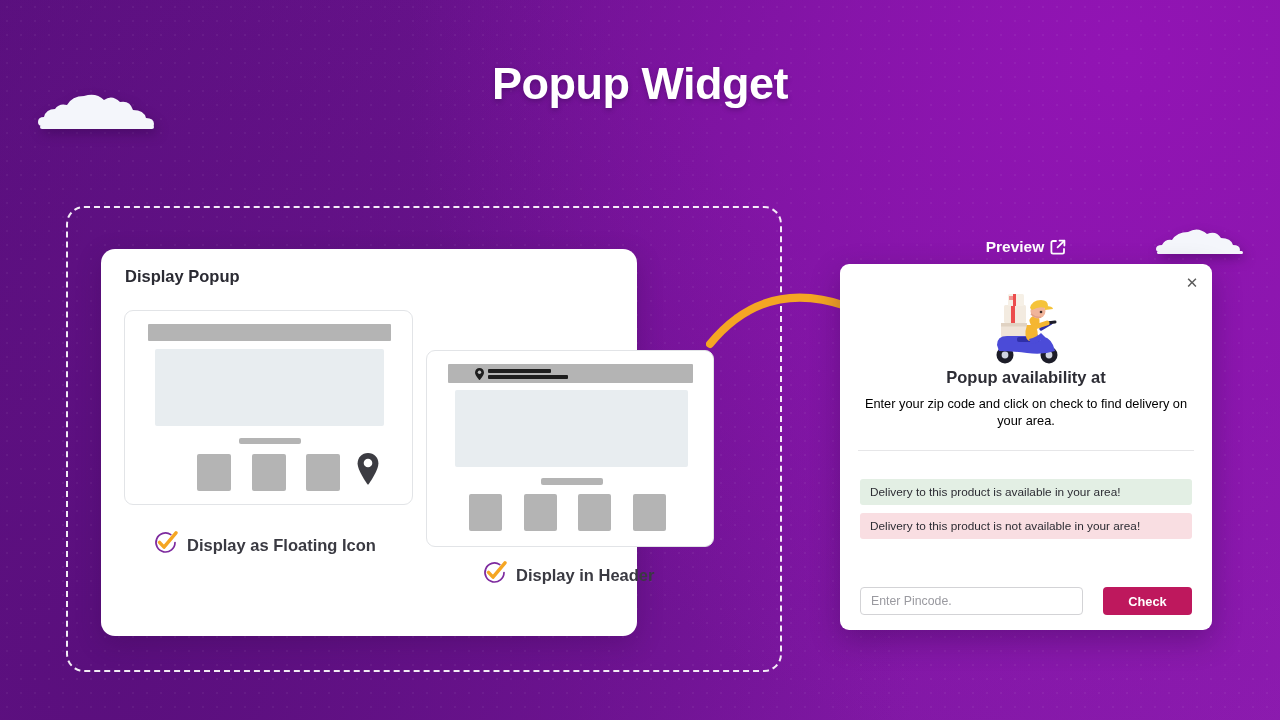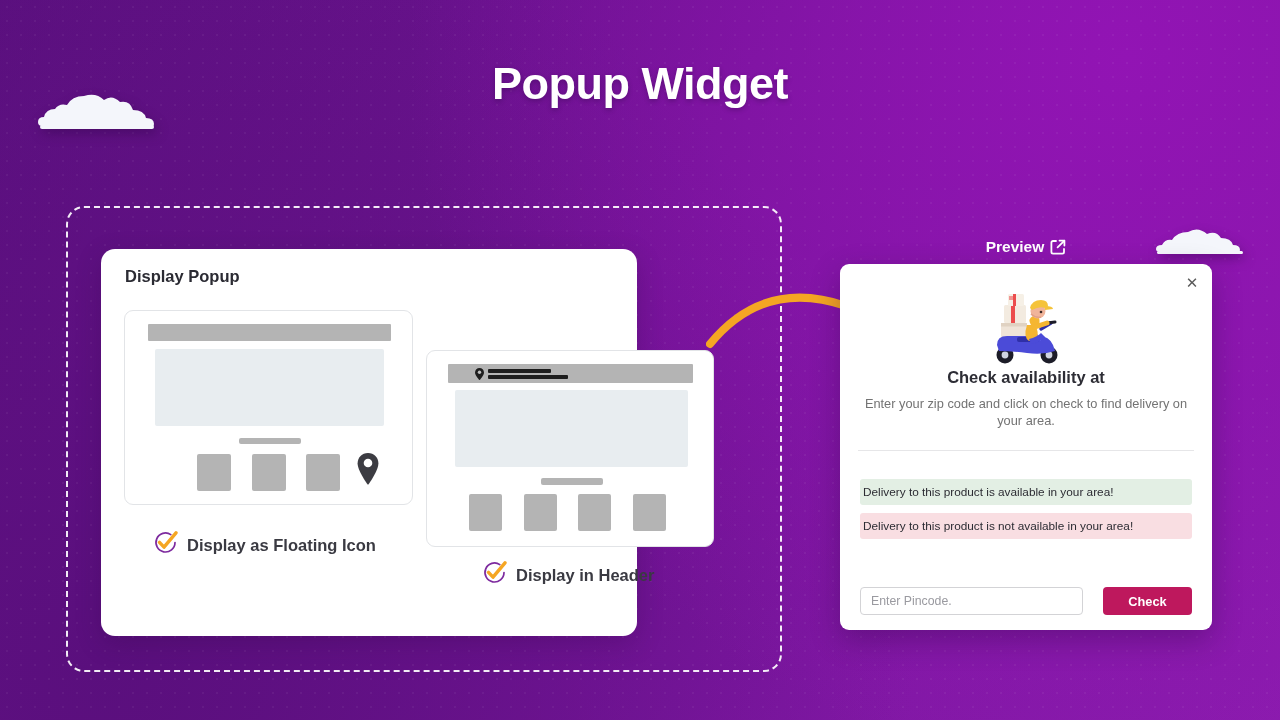--- a/index.html
+++ b/index.html
@@ -203,35 +203,35 @@
     font-size: 16.5px;
     font-weight: bold;
     color: #2d2d35;
   }
   #popup-subtext {
     position: absolute;
     left: 22px; right: 22px; top: 131px;
     text-align: center;
     font-size: 12.8px;
     line-height: 1.35;
-    color: #737373;
+    color: #000000;
   }
   #popup-divider {
     position: absolute;
     left: 18px; right: 18px; top: 186px;
     height: 1px;
     background: #e6e6e8;
   }
   .status-msg {
     position: absolute;
     left: 20px; right: 20px;
     height: 26px;
     display: flex;
     align-items: center;
-    padding-left: 3px;
+    padding-left: 10px;
     font-size: 11.8px;
     border-radius: 3px;
   }
   #status-available     { top: 215px; background: #e3efe4; color: #2c2c33; }
   #status-not-available { top: 249px; background: #f9dee2; color: #2c2c33; }
   #status-est-time      { top: 283px; background: #e3efe4; color: #2c2c33; }
 
   #pincode-row {
     position: absolute;
     left: 20px; right: 20px; top: 323px;
@@ -370,21 +370,21 @@
     <path d="M48 36 Q44 30 50 27 L56 29 Q58 34 54 38 Z" fill="#f5b632"></path>
     <path d="M52 38 Q58 36 64 34" stroke="#f5b632" stroke-width="5" stroke-linecap="round" fill="none"></path>
     <path d="M46 50 Q54 48 58 44 L62 48 Q56 54 48 55 Z" fill="#4b4bd8"></path>
     <circle cx="55" cy="22" r="7.5" fill="#f0b49a"></circle>
     <path d="M47 19 Q49 11 58 11 Q65 11 65 17 L64 20 Q58 16 49 21 Z" fill="#f5c33a"></path>
     <path d="M62 17 Q70 17 70 20 L62 21 Z" fill="#f5c33a"></path>
     <circle cx="58" cy="23" r="1.3" fill="#3a2a28"></circle>
     <path d="M48 25 Q52 29 58 28" stroke="#e0a088" stroke-width="1.5" fill="none"></path>
   </svg>
 
-  <div id="popup-heading">Check availability at</div>
+  <div id="popup-heading">Popup availability at</div>
   <div id="popup-subtext">Enter your zip code and click on check to find delivery on your area.</div>
   <div id="popup-divider"></div>
 
   <div class="status-msg" id="status-available">Delivery to this product is available in your area!</div>
   <div class="status-msg" id="status-not-available">Delivery to this product is not available in your area!</div>
 
   <div id="pincode-row">
     <input id="pincode-input" type="text" placeholder="Enter Pincode." style="">
     <button id="check-button">Check</button>
   </div>

